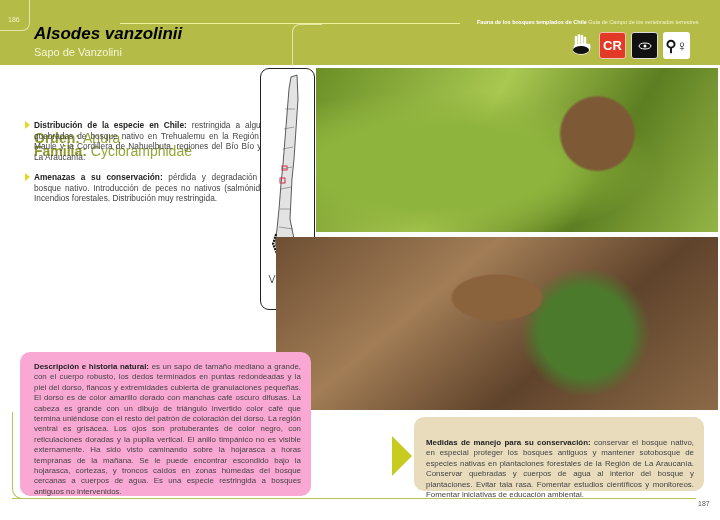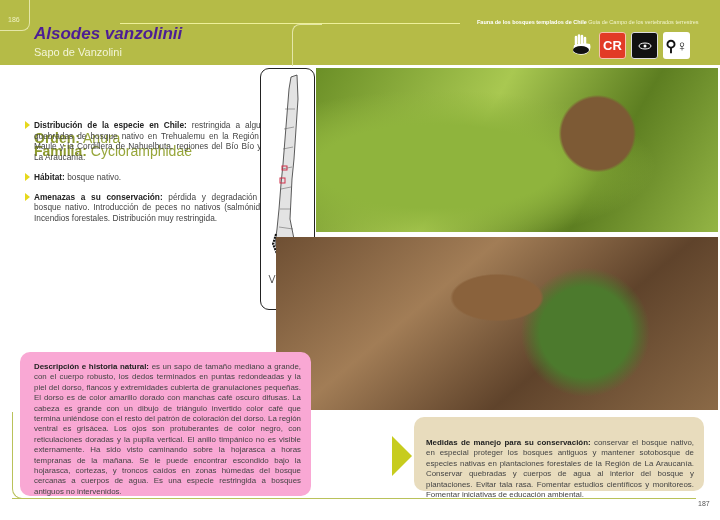--- a/index.html
+++ b/index.html
@@ -1,21 +1,21 @@
 <!DOCTYPE html>
 <html><head>
 <meta charset="utf-8">
 <style>
   * { box-sizing: border-box; margin: 0; padding: 0; }
   html, body { width: 720px; height: 520px; overflow: hidden; background: #ffffff; }
   body { position: relative; font-family: "Liberation Sans", sans-serif; color: #3a3a3a; }
 
   .header { position: absolute; left: 0; top: 0; width: 720px; height: 65px; background: #b5bb47; }
   .page-num-left { position: absolute; left: 0; top: 0; width: 30px; height: 31px; border-right: 1px solid #e4e6a8; border-bottom: 1px solid #e4e6a8; border-bottom-right-radius: 8px; color: #eef0c0; font-size: 7px; padding-top: 16px; padding-left: 8px; }
-  .title-sci { position: absolute; left: 34px; top: 24px; color: #4c1d95; font-size: 17px; font-weight: bold; font-style: italic; }
+  .title-sci { position: absolute; left: 34px; top: 24px; color: #000000; font-size: 17px; font-weight: bold; font-style: italic; }
   .title-common { position: absolute; left: 34px; top: 46px; color: #f3f5d8; font-size: 11px; }
   .hdr-line { position: absolute; left: 120px; top: 23px; width: 340px; height: 1px; background: #eef09a; }
   .hdr-corner { position: absolute; left: 292px; top: 24px; width: 30px; height: 42px; border-left: 1px solid #e4e6a8; border-top: 1px solid #e4e6a8; border-top-left-radius: 8px; }
   .hdr-series { position: absolute; left: 477px; top: 19px; font-size: 5.5px; color: #f2f4cc; white-space: nowrap; }
   .hdr-series b { color: #ffffff; }
   .icons { position: absolute; left: 570px; top: 32px; display: flex; gap: 5px; align-items: center; }
   .icon-hand { width: 24px; height: 24px; }
   .badge { width: 27px; height: 27px; border-radius: 3px; display: flex; align-items: center; justify-content: center; }
   .badge-cr { background: #e23a26; color: #fff; font-weight: bold; font-size: 13px; border: 1px solid #f6c0b0; }
   .badge-eye { background: #111; border: 1px solid #ddd; }
@@ -69,21 +69,20 @@
   </div>
 </div>
 
 <div class="taxon">
   <div><b>Orden:</b><span> Anura</span></div>
   <div><b>Familia:</b><span> Cycloramphidae</span></div>
 </div>
 
 <div class="facts">
   <div class="fact"><b>Distribución de la especie en Chile:</b><span> restringida a algunas quebradas de bosque nativo en Trehualemu en la Región del Maule y la Cordillera de Nahuelbuta, regiones del Bío Bío y de La Araucanía.</span></div>
-  <div class="fact"><b>Hábitat:</b><span> bosque nativo.</span></div>
   <div class="fact"><b>Amenazas a su conservación:</b><span> pérdida y degradación del bosque nativo. Introducción de peces no nativos (salmónidos). Incendios forestales. Distribución muy restringida.</span></div>
 </div>
 
 <div class="map-box">
   <svg width="52" height="238" viewBox="0 0 52 238">
     <path d="M30 8 L36 6 L37 30 L35 60 L33 90 L31 110 L30 130 L29 150 L32 165 L36 185 L42 205 L46 220 L38 222 L30 212 L22 195 L14 175 L16 160 L18 140 L20 115 L22 95 L24 70 L26 45 L28 20 Z" fill="#e3e3e3" stroke="#333" stroke-width="0.8"></path>
     <path d="M24 40 L34 40 M23 60 L33 58 M22 80 L32 78 M21 100 L31 98 M20 120 L30 118 M19 140 L30 140 M18 158 L32 160" stroke="#555" stroke-width="0.5"></path>
     <path d="M15 165 L12 175 L18 190 L24 205 L32 215 L42 222" stroke="#111" stroke-width="2" fill="none" stroke-dasharray="2 1"></path>
     <rect x="21" y="97" width="5" height="4" fill="none" stroke="#d0304a" stroke-width="1"></rect>
     <rect x="19" y="109" width="5" height="5" fill="none" stroke="#d0304a" stroke-width="1"></rect>

